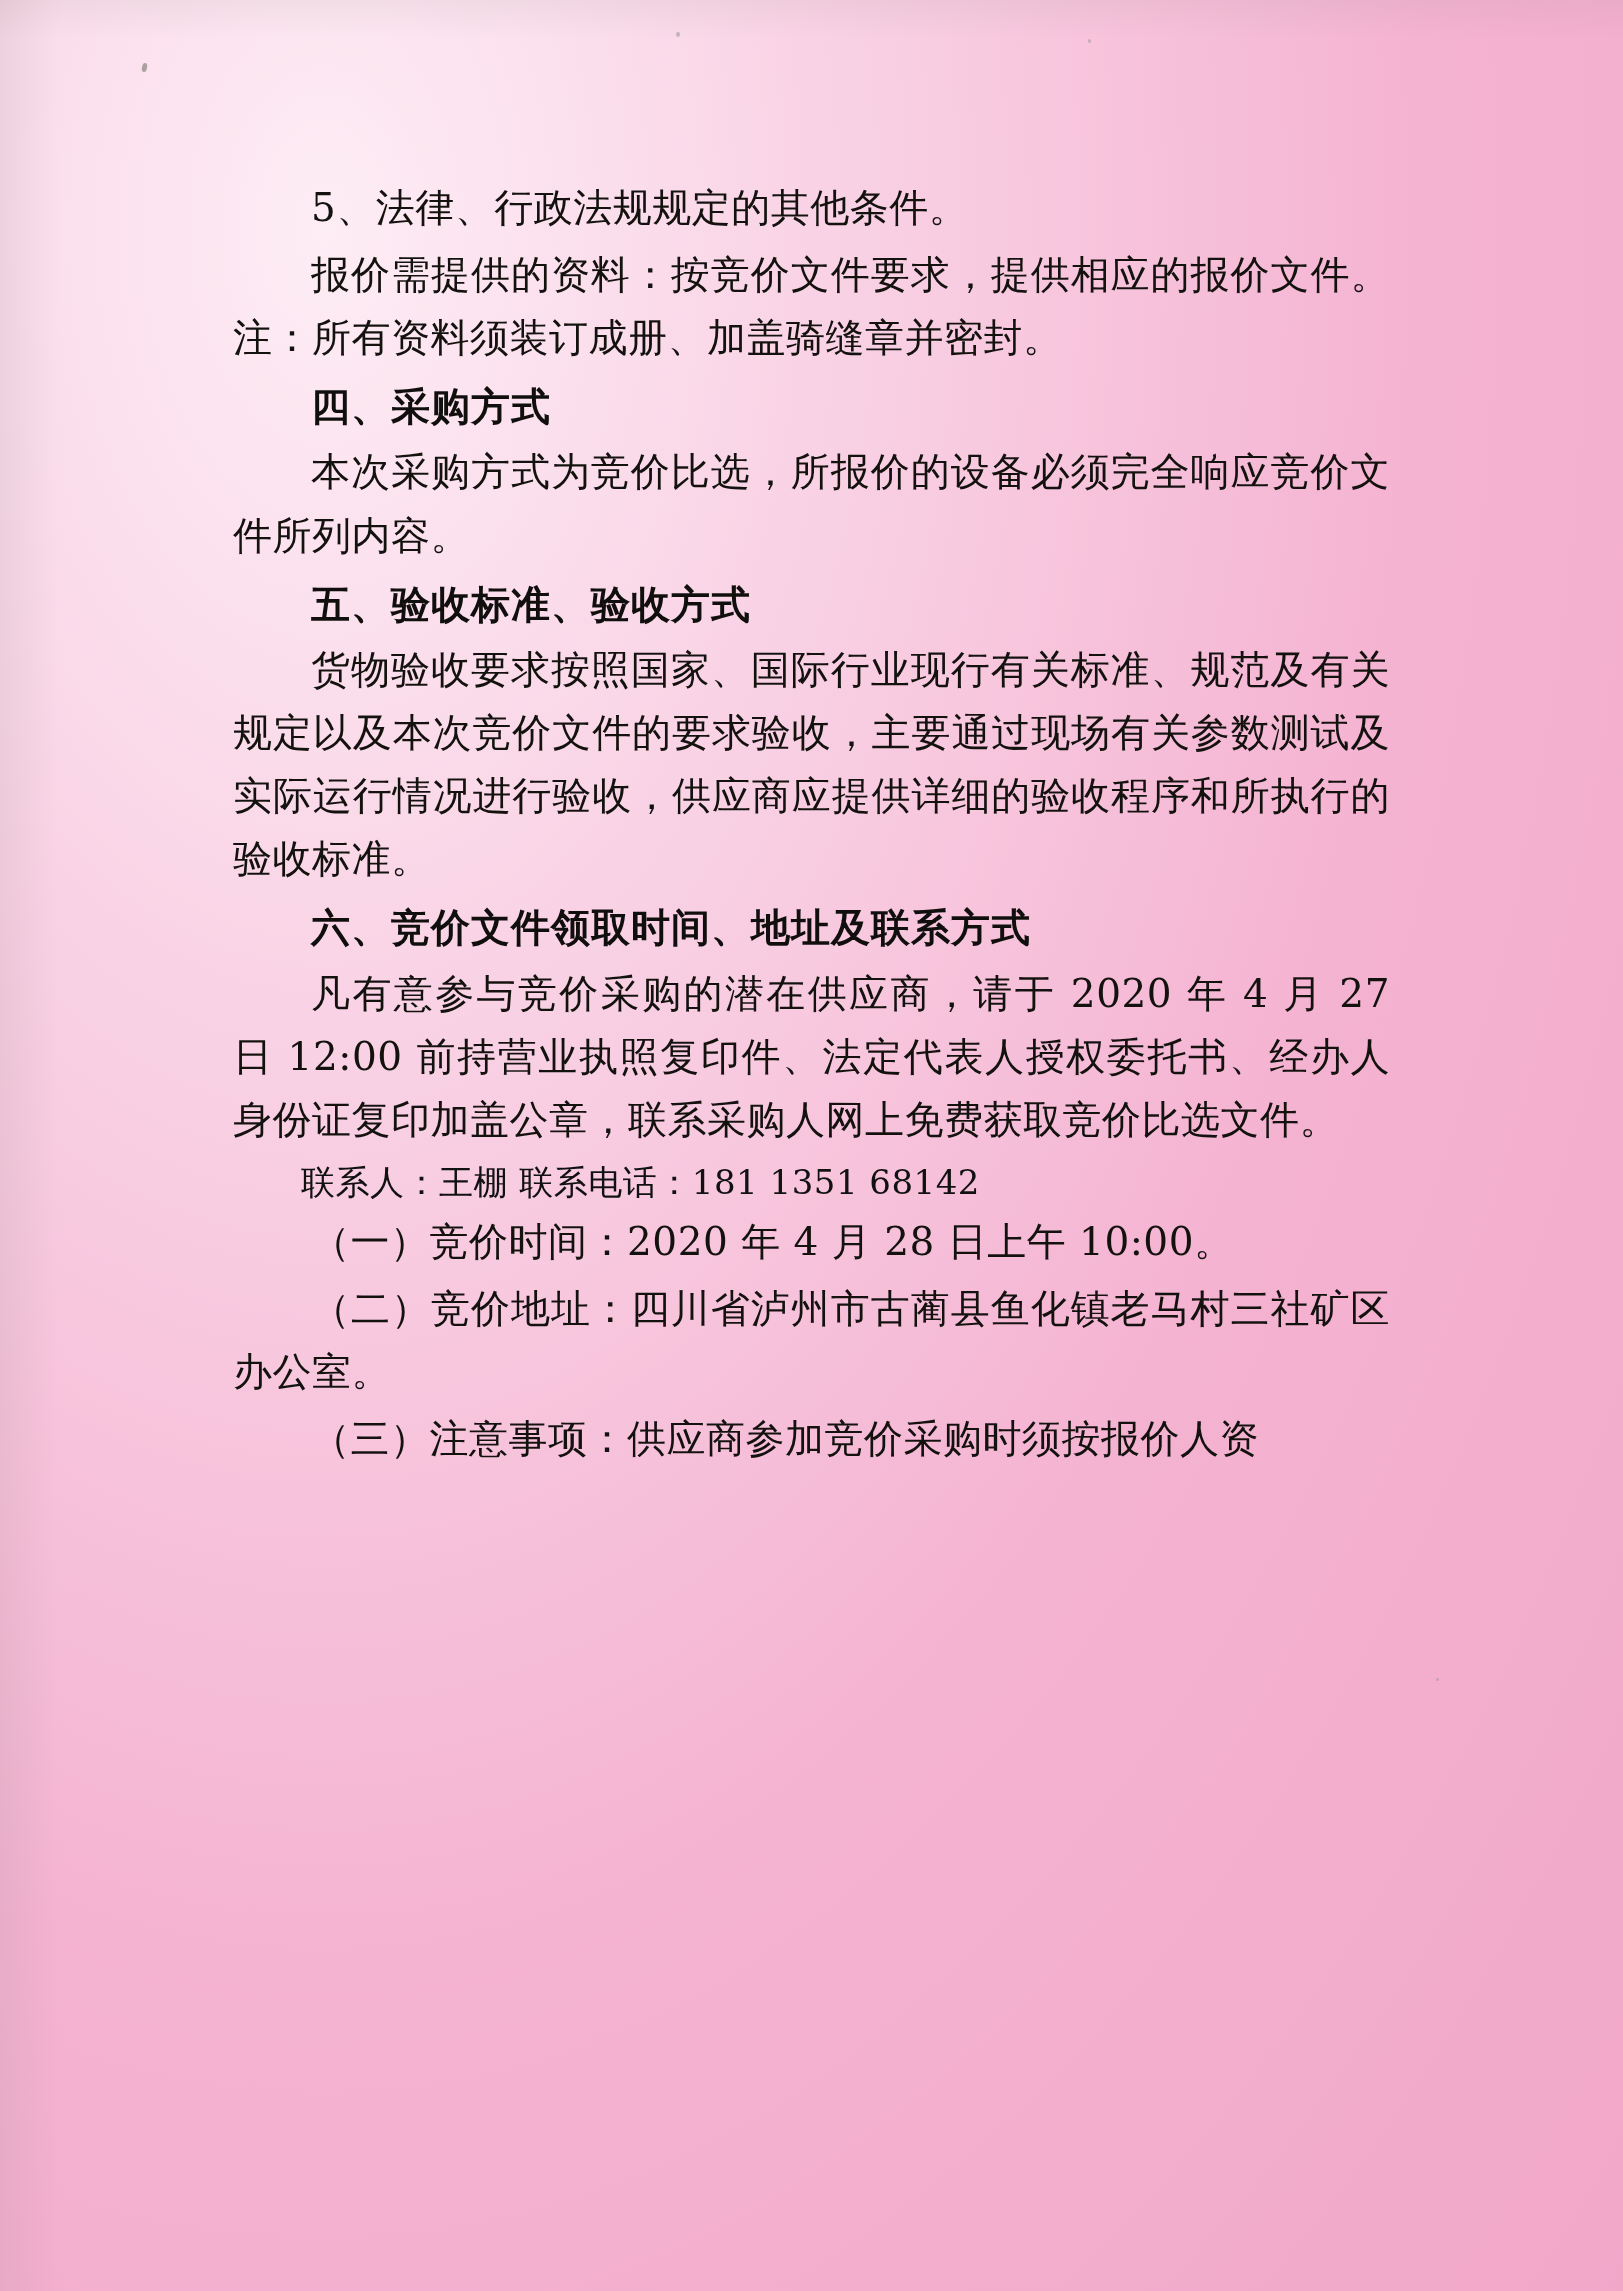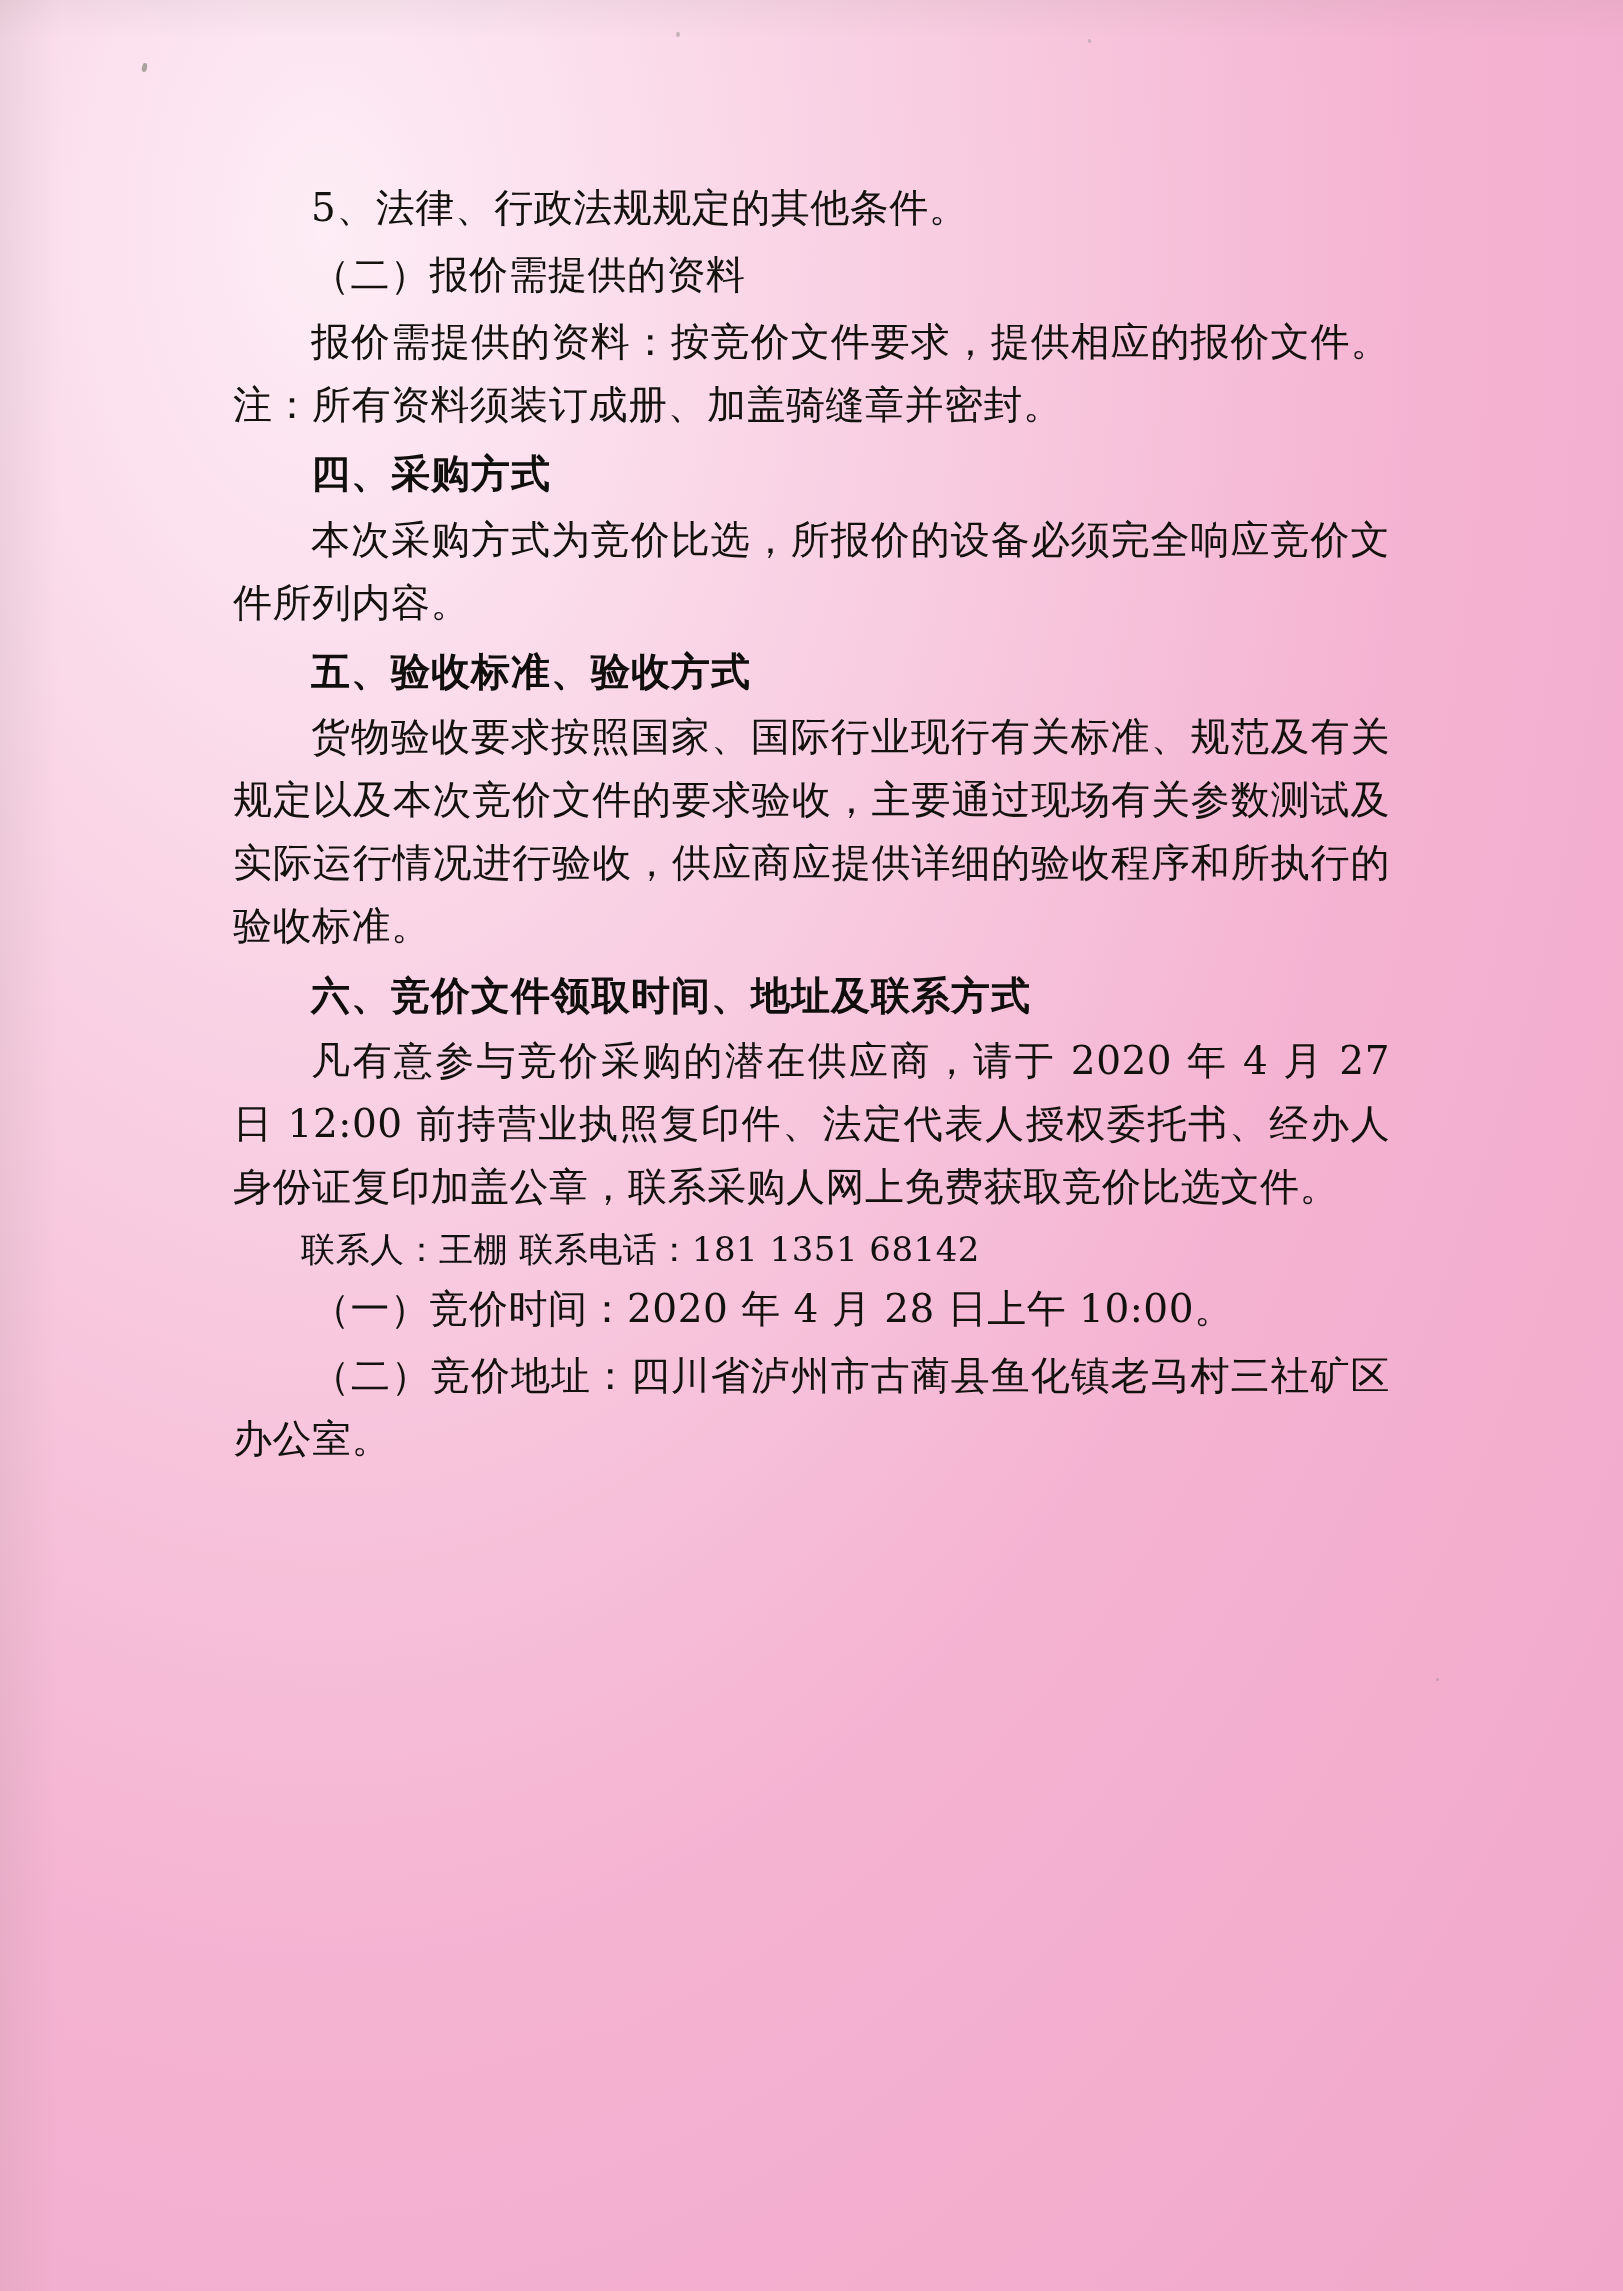--- a/index.html
+++ b/index.html
@@ -96,31 +96,31 @@
   <div class="edge-shadow-left"></div>
   <div class="edge-shadow-top"></div>
 
   <div class="speck s1"></div>
   <div class="speck s2"></div>
   <div class="speck s3"></div>
   <div class="speck s4"></div>
 
   <div class="content">
     <p class="para indent">5、法律、行政法规规定的其他条件。</p>
-    <p class="para indent">（二）报价需提供的资料</p>
     <p class="para indent">报价需提供的资料：按竞价文件要求，提供相应的报价文件。注：所有资料须装订成册、加盖骑缝章并密封。</p>
 
     <p class="heading">四、采购方式</p>
     <p class="para indent">本次采购方式为竞价比选，所报价的设备必须完全响应竞价文件所列内容。</p>
 
     <p class="heading">五、验收标准、验收方式</p>
     <p class="para indent">货物验收要求按照国家、国际行业现行有关标准、规范及有关规定以及本次竞价文件的要求验收，主要通过现场有关参数测试及实际运行情况进行验收，供应商应提供详细的验收程序和所执行的验收标准。</p>
 
     <p class="heading">六、竞价文件领取时间、地址及联系方式</p>
     <p class="para indent">凡有意参与竞价采购的潜在供应商，请于 2020 年 4 月 27 日 12:00 前持营业执照复印件、法定代表人授权委托书、经办人身份证复印加盖公章，联系采购人网上免费获取竞价比选文件。</p>
 
     <p class="contact-line mono-nums">联系人：王棚  联系电话：181 1351 68142</p>
 
     <p class="para indent">（一）竞价时间：2020 年 4 月 28 日上午 10:00。</p>
     <p class="para indent">（二）竞价地址：四川省泸州市古蔺县鱼化镇老马村三社矿区办公室。</p>
+    <p class="para indent">（三）注意事项：供应商参加竞价采购时须按报价人资</p>
   </div>
 </div>
 
 
 </body></html>

